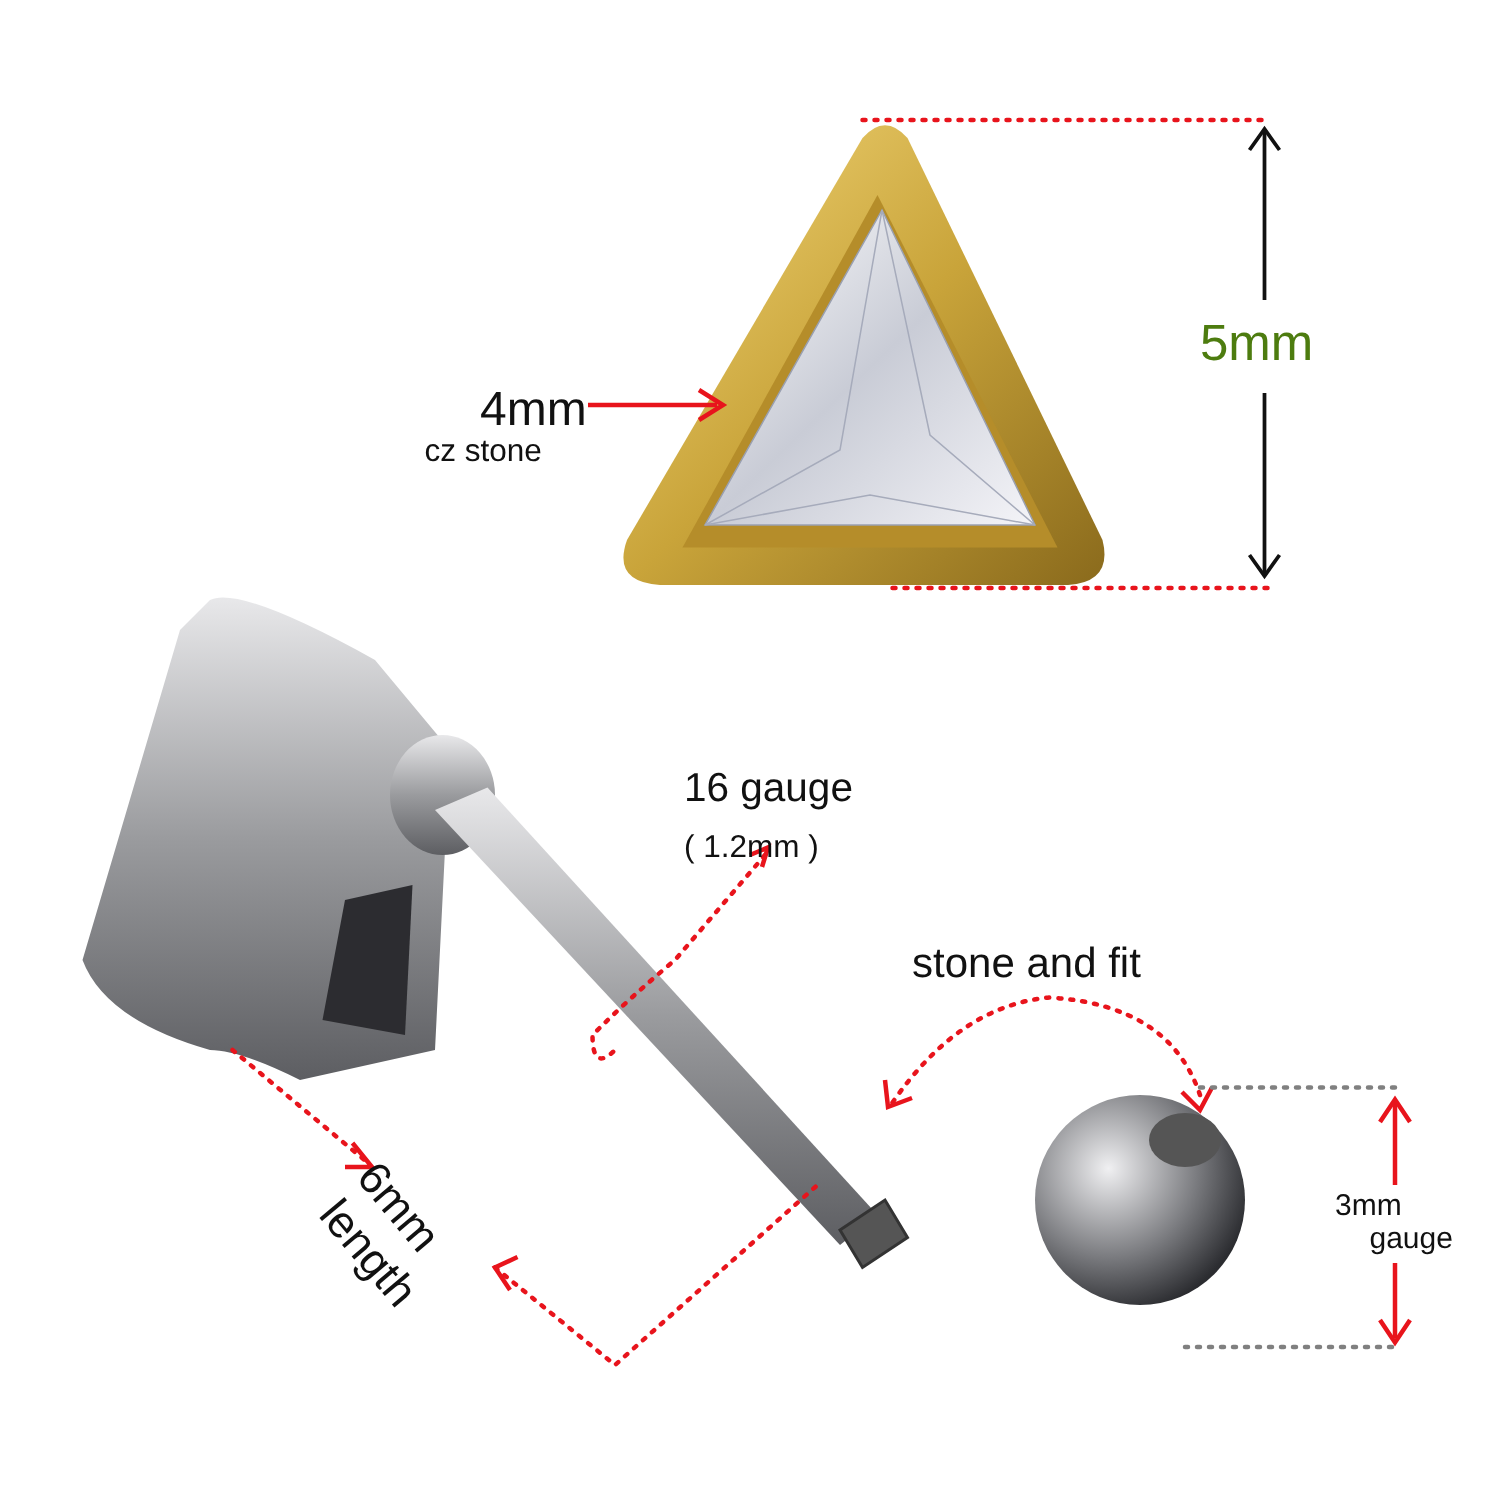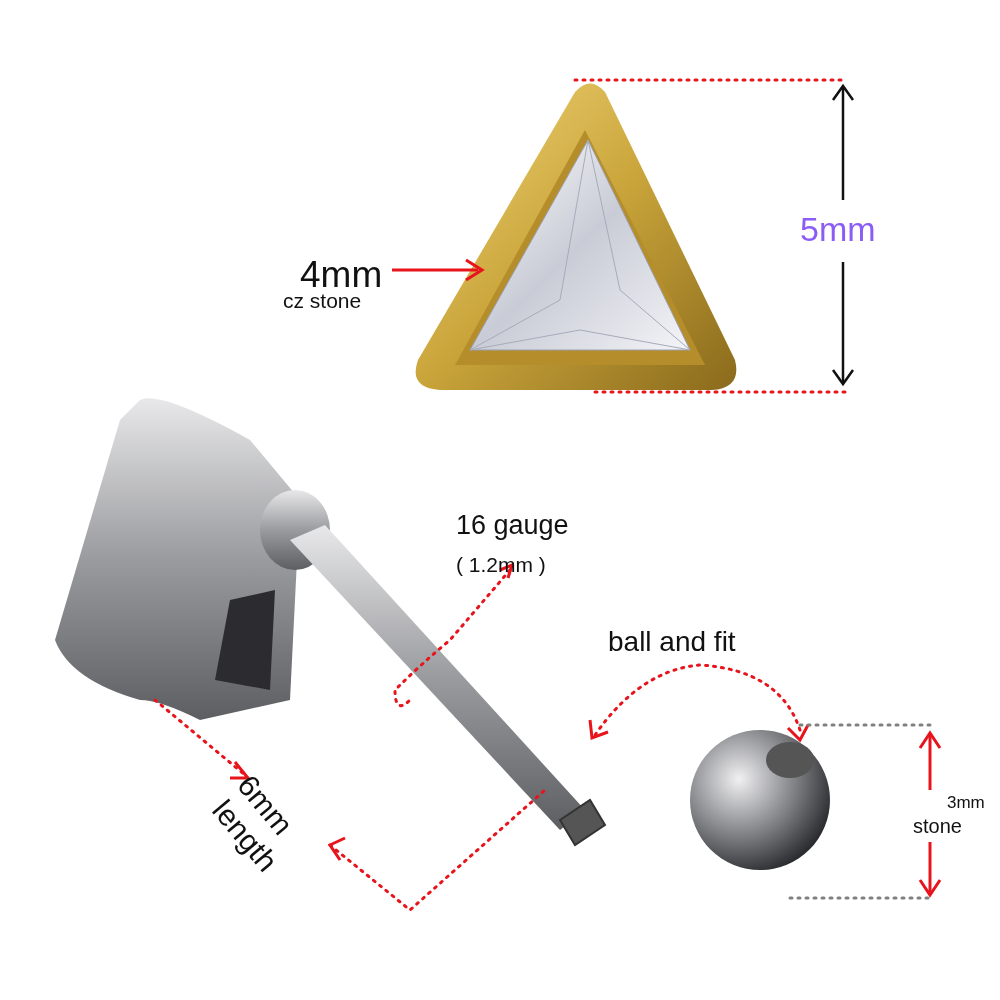--- a/index.html
+++ b/index.html
@@ -89,23 +89,23 @@
     </g>
 
     <g>
       <path d="M155,700 L245,775" fill="none" stroke="#e8141c" stroke-width="3" stroke-dasharray="2,6" stroke-linecap="round"></path>
       <path d="M235,762 L248,778 L230,778" fill="none" stroke="#e8141c" stroke-width="3"></path>
       <path d="M330,845 L410,910 L545,790" fill="none" stroke="#e8141c" stroke-width="3" stroke-dasharray="2,6" stroke-linecap="round"></path>
       <path d="M345,838 L330,845 L340,860" fill="none" stroke="#e8141c" stroke-width="3"></path>
     </g>
   </svg>
 
-  <div class="lbl" style="left:300px;top:256px;font-size:37px;">4mm</div>
+  <div class="lbl" style="left:320px;top:256px;font-size:32px;">4mm</div>
   <div class="lbl" style="left:283px;top:290px;font-size:21px;">cz stone</div>
-  <div class="lbl" style="left:800px;top:212px;font-size:34px;color:#8b5cf6;">5mm</div>
+  <div class="lbl" style="left:800px;top:212px;font-size:34px;color:#4d7c0f;">5mm</div>
   <div class="lbl" style="left:456px;top:512px;font-size:27px;">16 gauge</div>
   <div class="lbl" style="left:456px;top:554px;font-size:21px;">( 1.2mm )</div>
-  <div class="lbl" style="left:608px;top:628px;font-size:28px;">ball and fit</div>
-  <div class="lbl" style="left:947px;top:794px;font-size:17px;">3mm</div>
-  <div class="lbl" style="left:913px;top:816px;font-size:20px;">stone</div>
+  <div class="lbl" style="left:608px;top:628px;font-size:28px;">stone and fit</div>
+  <div class="lbl" style="left:890px;top:794px;font-size:20px;">3mm</div>
+  <div class="lbl" style="left:913px;top:816px;font-size:20px;">gauge</div>
   <div class="lbl" style="left:255px;top:770px;font-size:30px;transform:rotate(50deg);transform-origin:left top;">6mm</div>
   <div class="lbl" style="left:230px;top:795px;font-size:30px;transform:rotate(50deg);transform-origin:left top;">length</div>
 </div>
 
 </body></html>

